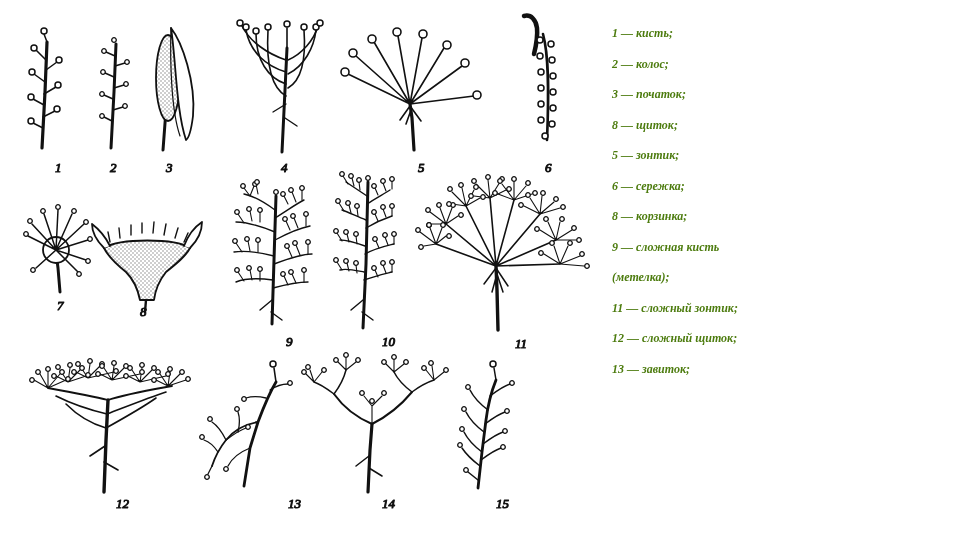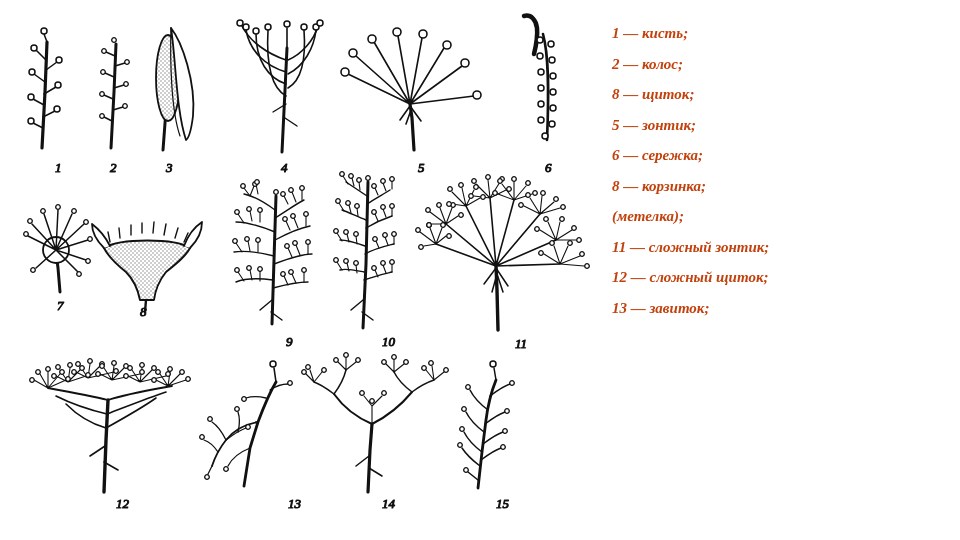--- a/index.html
+++ b/index.html
@@ -43,23 +43,23 @@
     position: absolute;
     left: 612px;
     top: 18px;
     width: 340px;
     height: 510px;
   }
   .legend-line {
     font-family: "Liberation Serif", serif;
     font-style: italic;
     font-weight: bold;
-    font-size: 15px;
+    font-size: 12px;
     line-height: 30.5px;
-    color: #c2410c;
+    color: #4d7c0f;
     white-space: pre;
   }
 </style>
 </head>
 <body>
 
 <div id="page">
 
   <div id="figure-panel">
     <svg id="figure-svg" viewBox="0 0 600 540" xmlns="http://www.w3.org/2000/svg">
@@ -487,23 +487,25 @@
         </g>
         <text class="fig-num" x="496" y="508">15</text>
 
       </g>
     </svg>
   </div>
 
   <div id="legend-panel">
     <div class="legend-line">1 — кисть;</div>
     <div class="legend-line">2 — колос;</div>
+    <div class="legend-line">3 — початок;</div>
     <div class="legend-line">8 — щиток;</div>
     <div class="legend-line">5 — зонтик;</div>
     <div class="legend-line">6 — сережка;</div>
     <div class="legend-line">8 — корзинка;</div>
+    <div class="legend-line">9 — сложная кисть</div>
     <div class="legend-line">(метелка);</div>
     <div class="legend-line">11 — сложный зонтик;</div>
     <div class="legend-line">12 — сложный щиток;</div>
     <div class="legend-line">13 — завиток;</div>
   </div>
 
 </div>
 
 </body></html>

